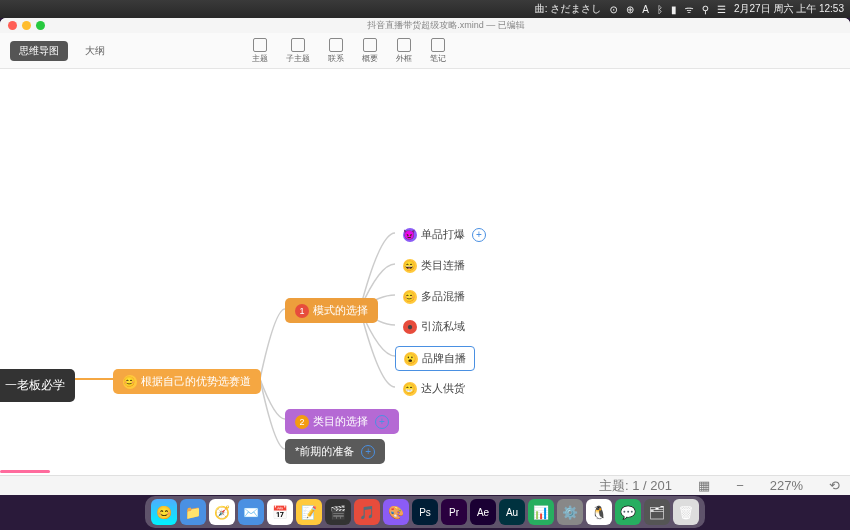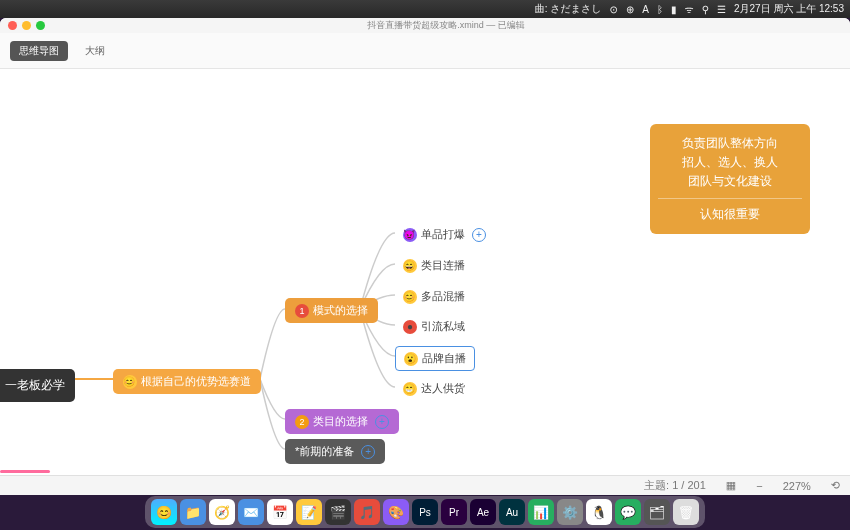--- a/index.html
+++ b/index.html
@@ -31,21 +31,21 @@
 .n-dark{background:#5a5a5a;color:#fff}
 .leaf{color:#444;padding:4px 8px}
 .leaf.sel{border:1.5px solid #4a90e2;border-radius:4px}
 .emoji{width:14px;height:14px;border-radius:50%;display:inline-flex;align-items:center;justify-content:center;font-size:10px}
 .e-yellow{background:#ffc93c}
 .e-purple{background:#8b5cf6}
 .e-red{background:#e74c3c}
 .num{width:14px;height:14px;border-radius:50%;background:#e74c3c;color:#fff;font-size:9px;display:inline-flex;align-items:center;justify-content:center}
 .num2{background:#f39c12}
 .plus{width:14px;height:14px;border:1px solid #4a90e2;border-radius:50%;color:#4a90e2;display:inline-flex;align-items:center;justify-content:center;font-size:10px;margin-left:3px}
-.statusbar{position:absolute;bottom:0;left:0;right:0;height:20px;background:#f5f5f5;border-top:1px solid #e0e0e0;display:flex;align-items:center;justify-content:flex-end;padding:0 10px;gap:20px;font-size:11px;color:#777}
+.statusbar{position:absolute;bottom:0;left:0;right:0;height:20px;background:#f5f5f5;border-top:1px solid #e0e0e0;display:flex;align-items:center;justify-content:flex-end;padding:0 10px;gap:26px;font-size:13px;color:#777}
 svg.lines{position:absolute;top:0;left:0;width:100%;height:100%;pointer-events:none}
 .dock{position:absolute;bottom:2px;left:50%;transform:translateX(-50%);height:32px;background:rgba(255,255,255,.25);border-radius:10px;display:flex;align-items:center;gap:3px;padding:0 6px;backdrop-filter:blur(10px)}
 .dock-ic{width:26px;height:26px;border-radius:6px;display:flex;align-items:center;justify-content:center;font-size:13px;color:#fff}
 .pink-line{position:absolute;left:0;bottom:22px;width:50px;height:3px;background:#ff6b9d;border-radius:2px}
 </style>
 </head>
 <body>
 
 <div class="menubar">
   <div class="right">
@@ -65,43 +65,62 @@
 <div class="window">
   <div class="titlebar">
     <div class="tl-dot r"></div>
     <div class="tl-dot y"></div>
     <div class="tl-dot g"></div>
     <div class="title">抖音直播带货超级攻略.xmind — 已编辑</div>
   </div>
   <div class="toolbar">
     <span class="tab active">思维导图</span>
     <span class="tab">大纲</span>
+    <div class="tbtns">
+      <div class="tbtn">
+          <div class="ic"></div>
+          <span>主题</span>
+        </div>
+      <div class="tbtn">
+          <div class="ic"></div>
+          <span>子主题</span>
+        </div>
+      <div class="tbtn">
+          <div class="ic"></div>
+          <span>联系</span>
+        </div>
+      <div class="tbtn">
+          <div class="ic"></div>
+          <span>概要</span>
+        </div>
+      <div class="tbtn">
+          <div class="ic"></div>
+          <span>外框</span>
+        </div>
+      <div class="tbtn">
+          <div class="ic"></div>
+          <span>笔记</span>
+        </div>
+    </div>
   </div>
 
   <div class="canvas">
     <svg class="lines">
       <path d="M75 310 Q95 310 113 310" stroke="#f5a742" stroke-width="2" fill="none"></path>
       <path d="M260 310 Q275 240 285 240" stroke="#ccc" stroke-width="1.5" fill="none"></path>
       <path d="M260 310 Q275 350 285 350" stroke="#ccc" stroke-width="1.5" fill="none"></path>
       <path d="M260 310 Q275 380 285 380" stroke="#ccc" stroke-width="1.5" fill="none"></path>
       <path d="M360 240 Q380 164 395 164" stroke="#ccc" stroke-width="1.5" fill="none"></path>
       <path d="M360 240 Q380 195 395 195" stroke="#ccc" stroke-width="1.5" fill="none"></path>
       <path d="M360 240 Q380 226 395 226" stroke="#ccc" stroke-width="1.5" fill="none"></path>
       <path d="M360 240 Q380 256 395 256" stroke="#ccc" stroke-width="1.5" fill="none"></path>
       <path d="M360 240 Q380 287 395 287" stroke="#ccc" stroke-width="1.5" fill="none"></path>
       <path d="M360 240 Q380 318 395 318" stroke="#ccc" stroke-width="1.5" fill="none"></path>
     </svg>
 
-    <div class="orange-box">
-      <div>负责团队整体方向</div>
-      <div>招人、选人、换人</div>
-      <div>团队与文化建设</div>
-      <hr>
-      <div>认知很重要</div>
-    </div>
 
     <div class="node root">
         <span>一老板必学</span>
       </div>
     <div class="node n-orange" style="left:113px;top:300px">
         <span class="emoji e-yellow">😊</span>
         <span>根据自己的优势选赛道</span>
       </div>
     <div class="node n-orange2" style="left:285px;top:229px">
         <span class="num">1</span>

